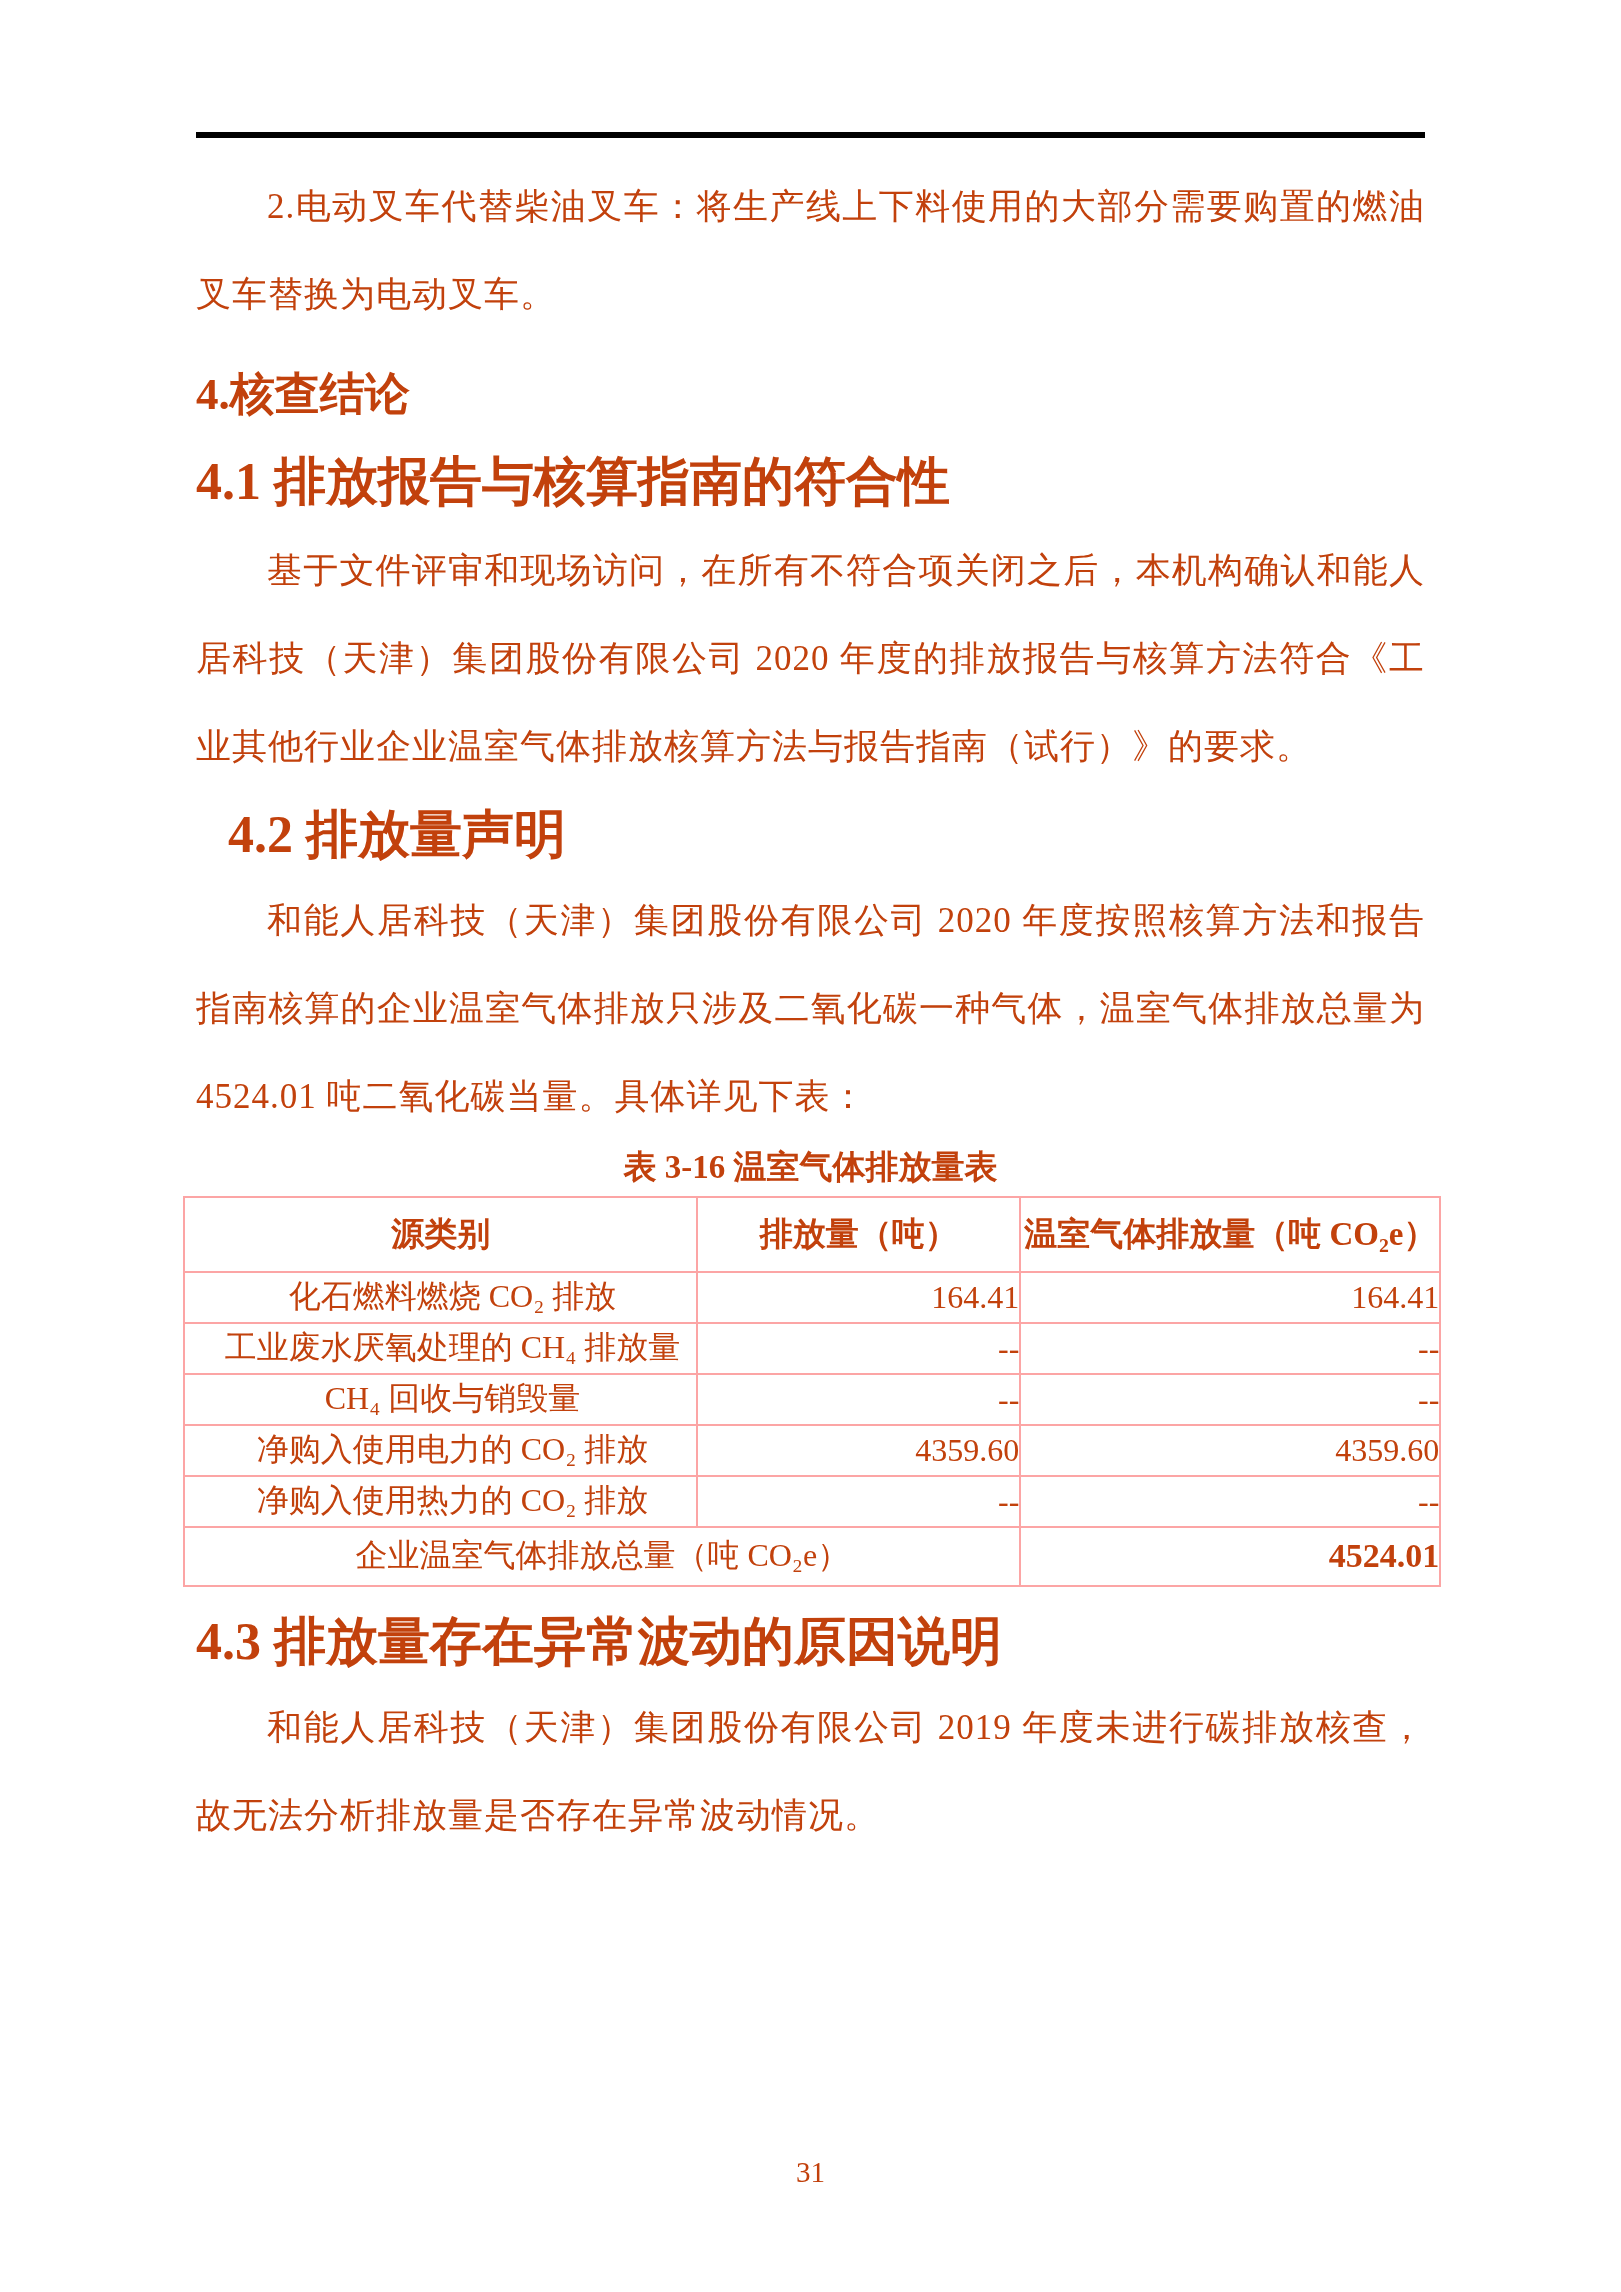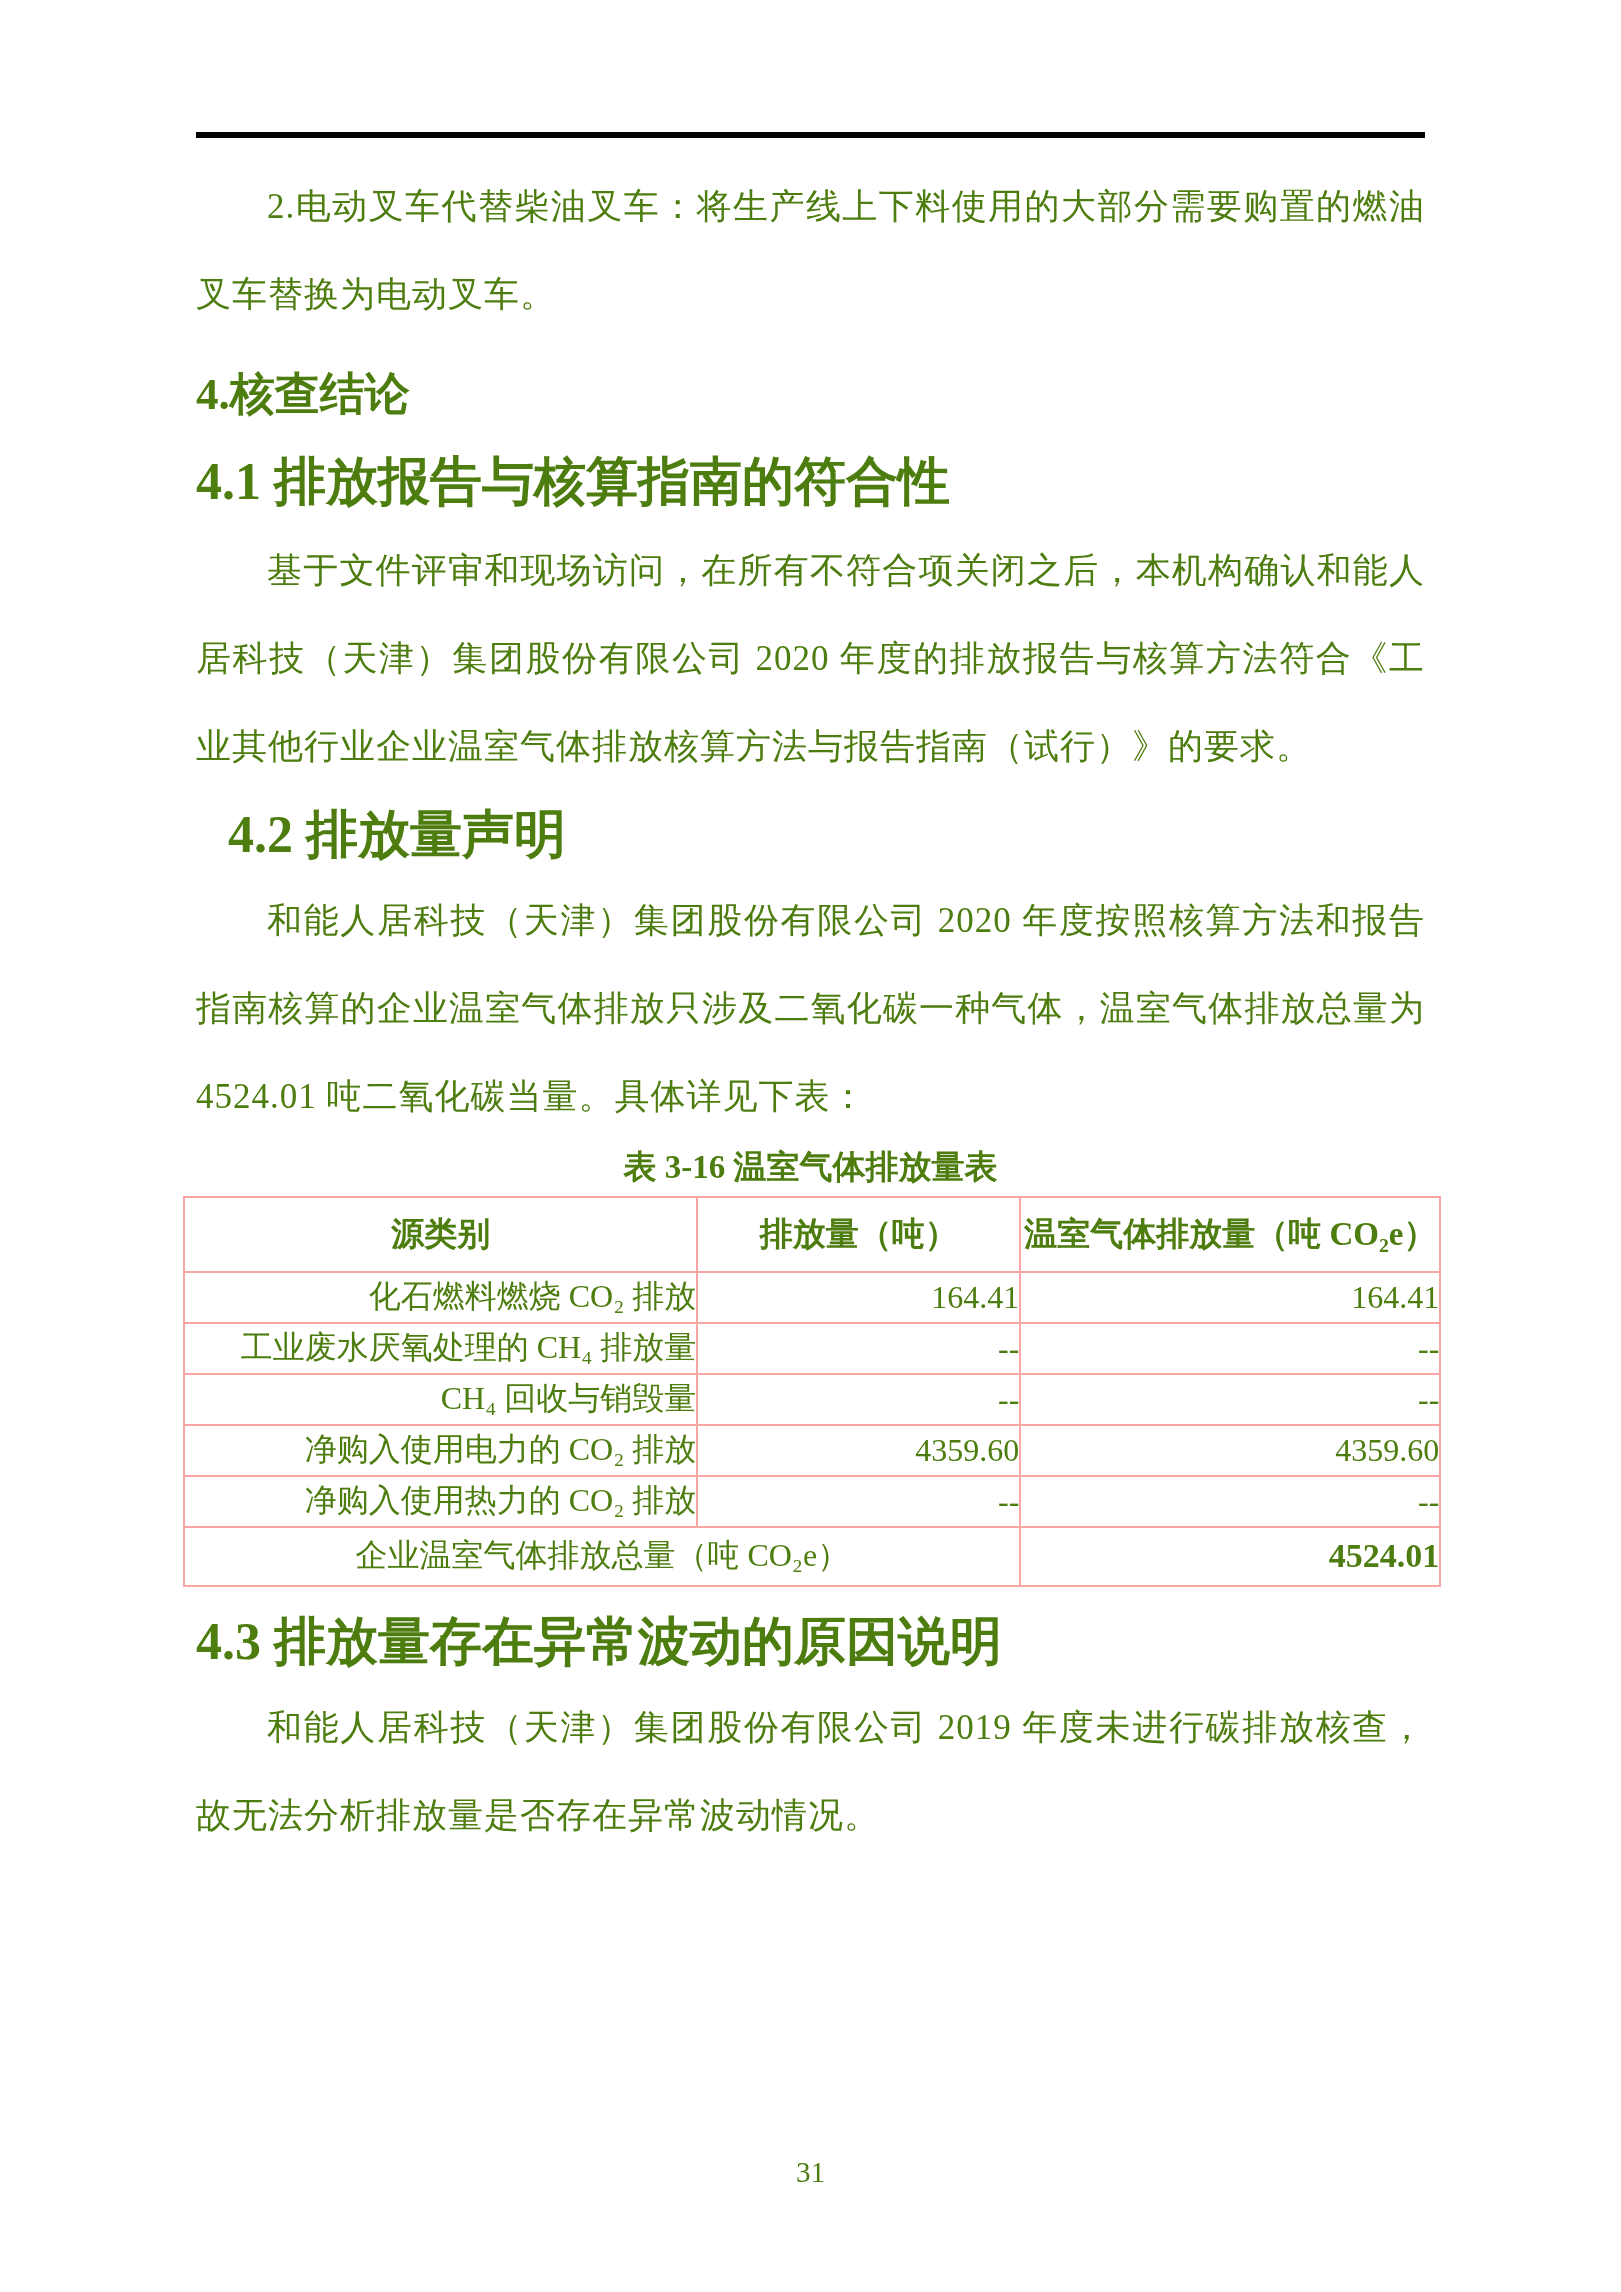--- a/index.html
+++ b/index.html
@@ -1,21 +1,21 @@
 <!DOCTYPE html>
 <html><head>
 <meta charset="utf-8">
 <style>
   html,body{margin:0;padding:0;background:#e8e8e8;}
   .page{
     position:relative;
     width:1621px;height:2293px;
     margin:0 auto;
     background:#ffffff;
-    color:#4d7c0f;
+    color:#c2410c;
     font-family:"Liberation Serif","DejaVu Serif",serif;
     overflow:hidden;
   }
   .content{position:absolute;left:196px;top:0;width:1229px;}
   .rule{margin-top:132px;height:5.9px;background:#000;}
   .body-text{
     margin:0;
     font-size:35px;
     line-height:88px;
     text-align:justify;
@@ -36,21 +36,21 @@
   table.tbl{
     margin-top:7.8px;margin-left:-12.7px;
     width:1257px;
     border-collapse:collapse;table-layout:fixed;
     font-size:32px;
     border:2.9px solid #000;
   }
   .tbl th,.tbl td{border:2px solid #fca5a5;padding:0;}
   .tbl th{height:73px;font-weight:bold;font-size:33px;text-align:center;}
   .tbl td{height:49px;}
-  .tbl td.src{text-align:right;padding-left:23.5px;}
+  .tbl td.src{text-align:center;padding-left:23.5px;}
   .tbl td.val{text-align:right;}
   .tbl td.total-label{height:57px;text-align:center;}
   .tbl td.total-val{font-weight:bold;font-size:34px;text-align:right;}
   .h-43{margin-top:29px;}
   .p-43{margin-top:17.6px;}
   .page-number{
     position:absolute;top:2156px;left:0;width:100%;
     text-align:center;font-size:29px;
   }
 </style>

